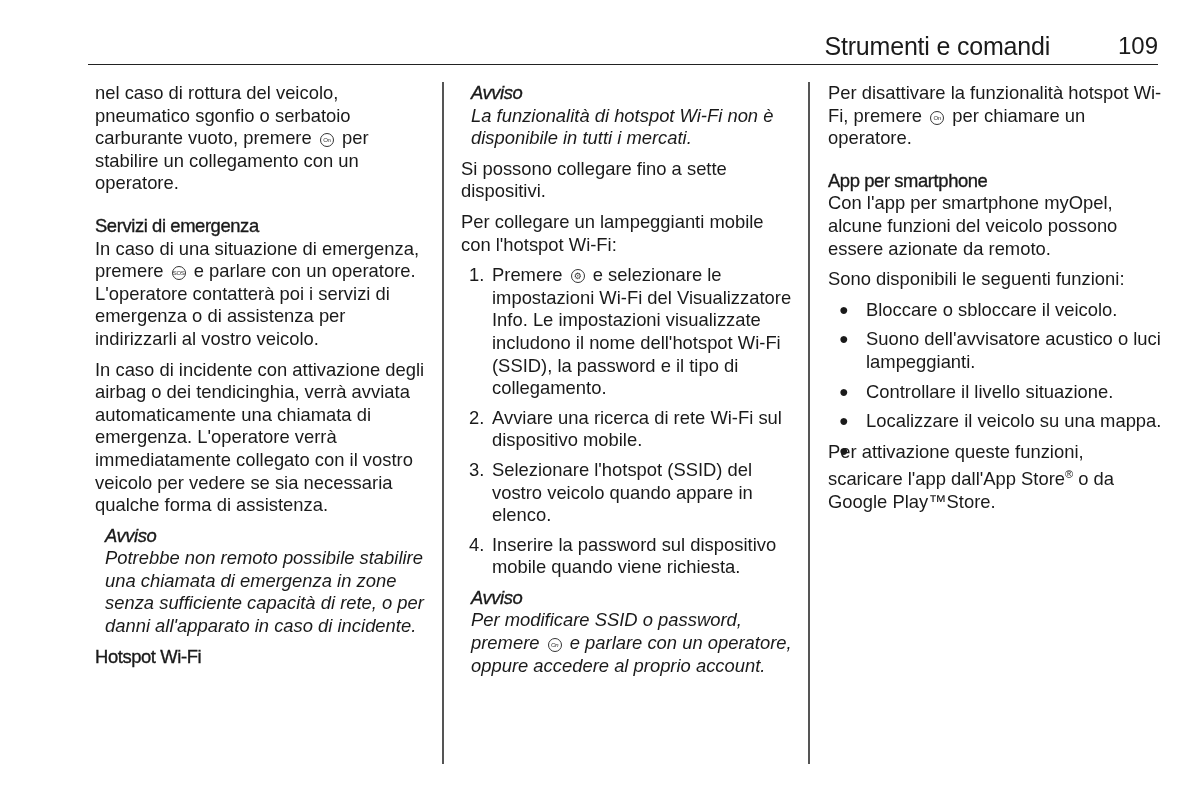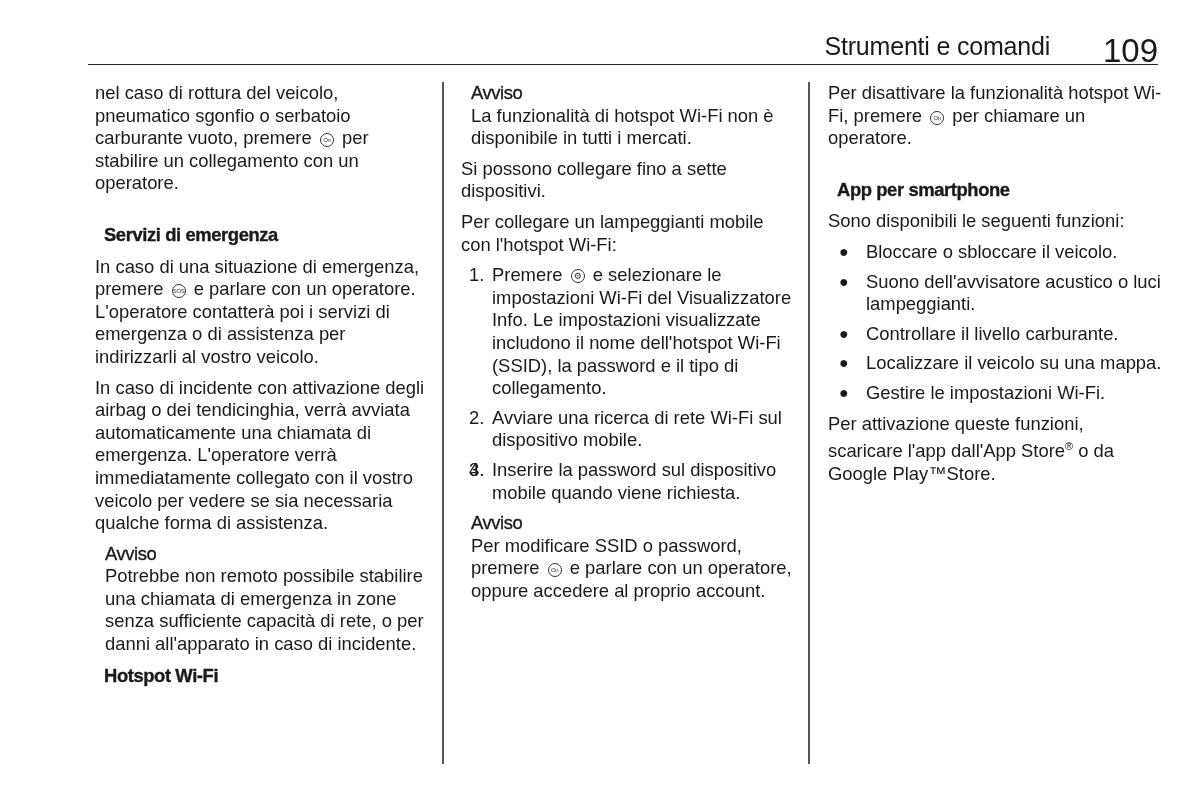--- a/index.html
+++ b/index.html
@@ -9,35 +9,35 @@
   }
   .header {
     position: absolute; left: 88px; right: 42px; top: 28px; height: 36px;
     border-bottom: 1.5px solid #222;
     text-align: center;
   }
   .header .title {
     position: absolute; right: 108px; top: 4px; font-size: 25px; letter-spacing: -0.2px;
   }
   .header .pagenum {
-    position: absolute; right: 0; top: 4px; font-size: 33px;
+    position: absolute; right: 0; top: 4px; font-size: 24px;
   }
   .col {
     position: absolute; top: 82px; font-size: 18.4px; line-height: 22.6px;
   }
   .col1 { left: 95px; width: 335px; }
   .col2 { left: 461px; width: 335px; }
   .col3 { left: 828px; width: 335px; }
   .divider { position: absolute; top: 82px; height: 682px; width: 1.5px; background: #555; }
   .divider.d1 { left: 442px; }
   .divider.d2 { left: 808px; }
   p { margin: 0 0 8px 0; }
   .gap { height: 12px; }
-  .h { font-weight: bold; -webkit-text-stroke: 0.35px #1a1a1a; margin: 9px; letter-spacing: -0.4px; }
-  .note { padding-left: 10px; margin-bottom: 8px; }
+  .h { font-weight: normal; -webkit-text-stroke: 0.35px #1a1a1a; margin: 0; letter-spacing: -0.4px; }
+  .note { padding-left: 10px; margin-bottom: 8px; font-style: italic; }
   .note .nh { -webkit-text-stroke: 0.35px #1a1a1a; letter-spacing: -0.4px; }
   ol { margin: 0 0 8px 0; padding: 0; list-style: none; }
   ol li { position: relative; padding-left: 31px; margin-bottom: 7px; }
   ol li .num { position: absolute; left: 8px; top: 0; }
   ul { margin: 0 0 8px 0; padding: 0; list-style: none; }
   ul li { position: relative; padding-left: 38px; margin-bottom: 7px; }
   ul li .bullet { position: absolute; left: 11px; top: 0; font-size: 16px; }
   .ico {
     display: inline-block; width: 12px; height: 12px; border: 1px solid #333; border-radius: 50%;
     font-size: 6px; line-height: 12px; text-align: center; vertical-align: 2px; margin: 0 3px;
@@ -90,20 +90,21 @@
       <span>Premere</span>
       <span class="ico" style="font-size:9px;">⚙</span>
       <span>e selezionare le impostazioni Wi-Fi del Visualizzatore Info. Le impostazioni visualizzate includono il nome dell'hotspot Wi-Fi (SSID), la password e il tipo di collegamento.</span>
     </li>
     <li>
       <span class="num">2.</span>
       <span>Avviare una ricerca di rete Wi-Fi sul dispositivo mobile.</span>
     </li>
     <li>
       <span class="num">3.</span>
+      <span>Selezionare l'hotspot (SSID) del vostro veicolo quando appare in elenco.</span>
     </li>
     <li>
       <span class="num">4.</span>
       <span>Inserire la password sul dispositivo mobile quando viene richiesta.</span>
     </li>
   </ol>
   <div class="note">
     <div class="nh">Avviso</div>
     <div>
       <span>Per modificare SSID o password, premere</span>
@@ -114,25 +115,26 @@
 </div>
 
 <div class="col col3">
   <p>
     <span>Per disattivare la funzionalità hotspot Wi-Fi, premere</span>
     <span class="ico">On</span>
     <span>per chiamare un operatore.</span>
   </p>
   <div class="gap"></div>
   <div class="h">App per smartphone</div>
+  <p>Con l'app per smartphone myOpel, alcune funzioni del veicolo possono essere azionate da remoto.</p>
   <p>Sono disponibili le seguenti funzioni:</p>
   <ul>
     <li><span class="bullet">●</span><span>Bloccare o sbloccare il veicolo.</span></li>
     <li><span class="bullet">●</span><span>Suono dell'avvisatore acustico o luci lampeggianti.</span></li>
-    <li><span class="bullet">●</span><span>Controllare il livello carburante.</span></li>
+    <li><span class="bullet">●</span><span>Controllare il livello situazione.</span></li>
     <li><span class="bullet">●</span><span>Localizzare il veicolo su una mappa.</span></li>
-    <li><span class="bullet">●</span><span>Gestire le impostazioni Wi-Fi.</span></li>
+    <li><span class="bullet">●</span></li>
   </ul>
   <p>
     <span>Per attivazione queste funzioni, scaricare l'app dall'App Store</span><sup>®</sup><span> o da Google Play™Store.</span>
   </p>
   <div class="gap"></div>
 </div>
 
 </body></html>

